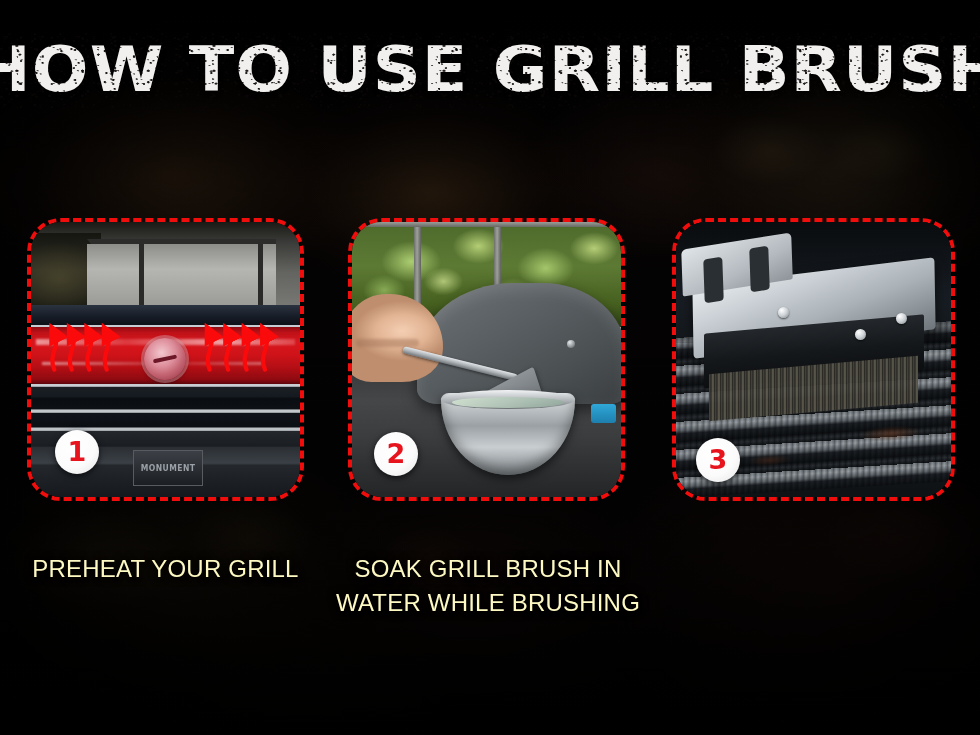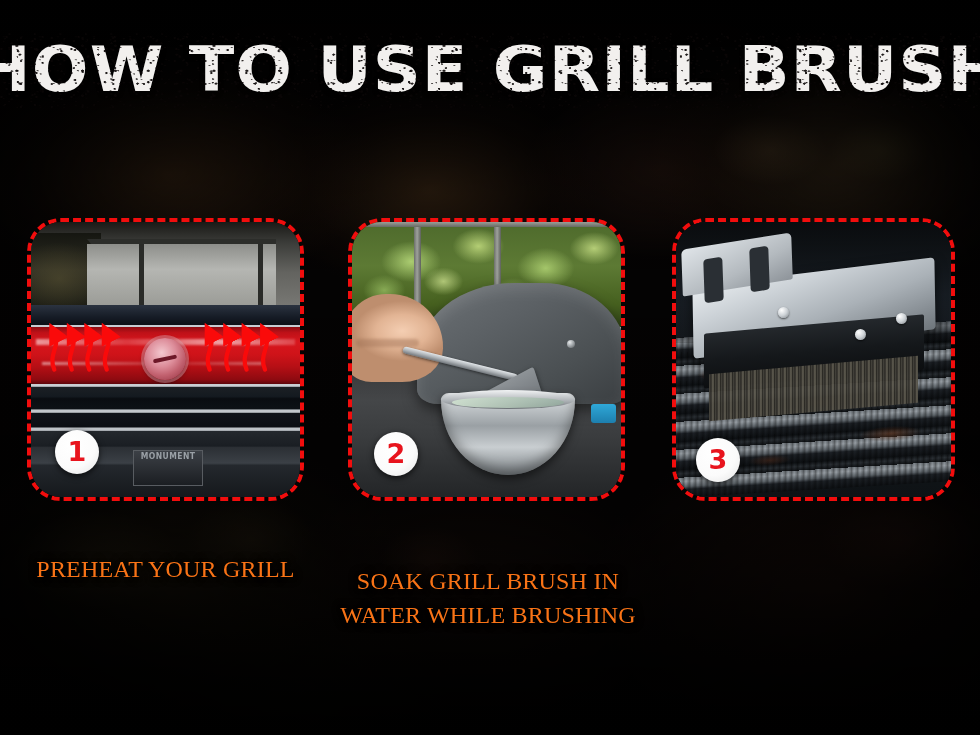--- a/index.html
+++ b/index.html
@@ -217,20 +217,21 @@
         #2b2f34 56%, #3b4046 70%,
         #24282d 72%, #15181c 100%);
   }
   .grill-badge-plate {
     position: absolute;
     left: 38%; bottom: 4%;
     width: 26%; height: 13%;
     background: linear-gradient(to bottom, #3c4046, #1b1e22);
     border: 1px solid #585c61;
     display: flex;
+    align-items: center;
     justify-content: center;
   }
   .grill-badge-plate span {
     font-family: "DejaVu Sans", sans-serif;
     font-size: 9px;
     font-weight: 700;
     letter-spacing: 0.5px;
     color: #9aa0a6;
     transform: scaleX(0.85);
     white-space: nowrap;
@@ -460,24 +461,24 @@
     font-weight: 700;
     color: #e8141d;
     line-height: 1;
     transform: translateY(-1px);
   }
 
   
   .caption {
     position: absolute;
     text-align: center;
-    font-family: Liberation Serif, serif;
+    font-family: Liberation Sans, sans-serif;
     font-size: 24px;
     line-height: 34px;
-    color: #f97316;
+    color: #fef9c3;
     letter-spacing: 0.2px;
     text-shadow: 0 1px 4px rgba(0,0,0,0.95), 0 0 10px rgba(0,0,0,0.8);
   }
 </style>
 </head>
 <body>
 
 <div id="infographic">
 
   <div class="bg-layer bg-base"></div>
@@ -566,16 +567,16 @@
       <div class="p3-rivet" style="left:65%; top:39%;"></div>
       <div class="p3-rivet" style="left:80%; top:33%;"></div>
     </div>
     <div class="step-badge" style="left:20px; top:216px;">
       <span>3</span>
     </div>
   </div>
 
   <div class="caption" style="left:8px; top:552px; width:315px;">PREHEAT YOUR GRILL</div>
 
-  <div class="caption" style="left:330px; top:564px; width:316px;">SOAK GRILL BRUSH IN WATER WHILE BRUSHING</div>
+  <div class="caption" style="left:330px; top:552px; width:316px;">SOAK GRILL BRUSH IN WATER WHILE BRUSHING</div>
 
 
 </div>
 
 </body></html>

